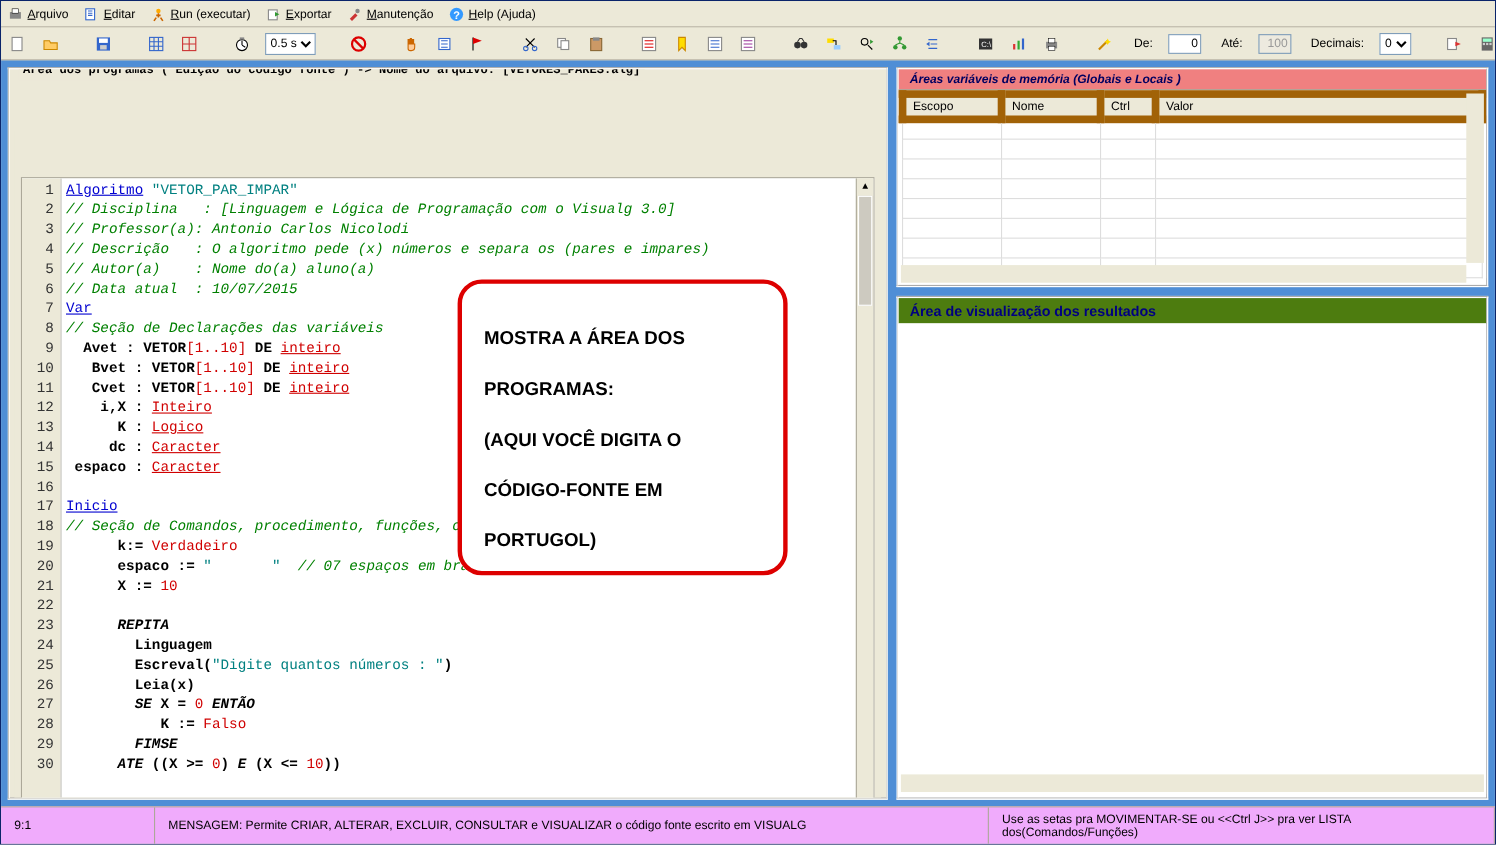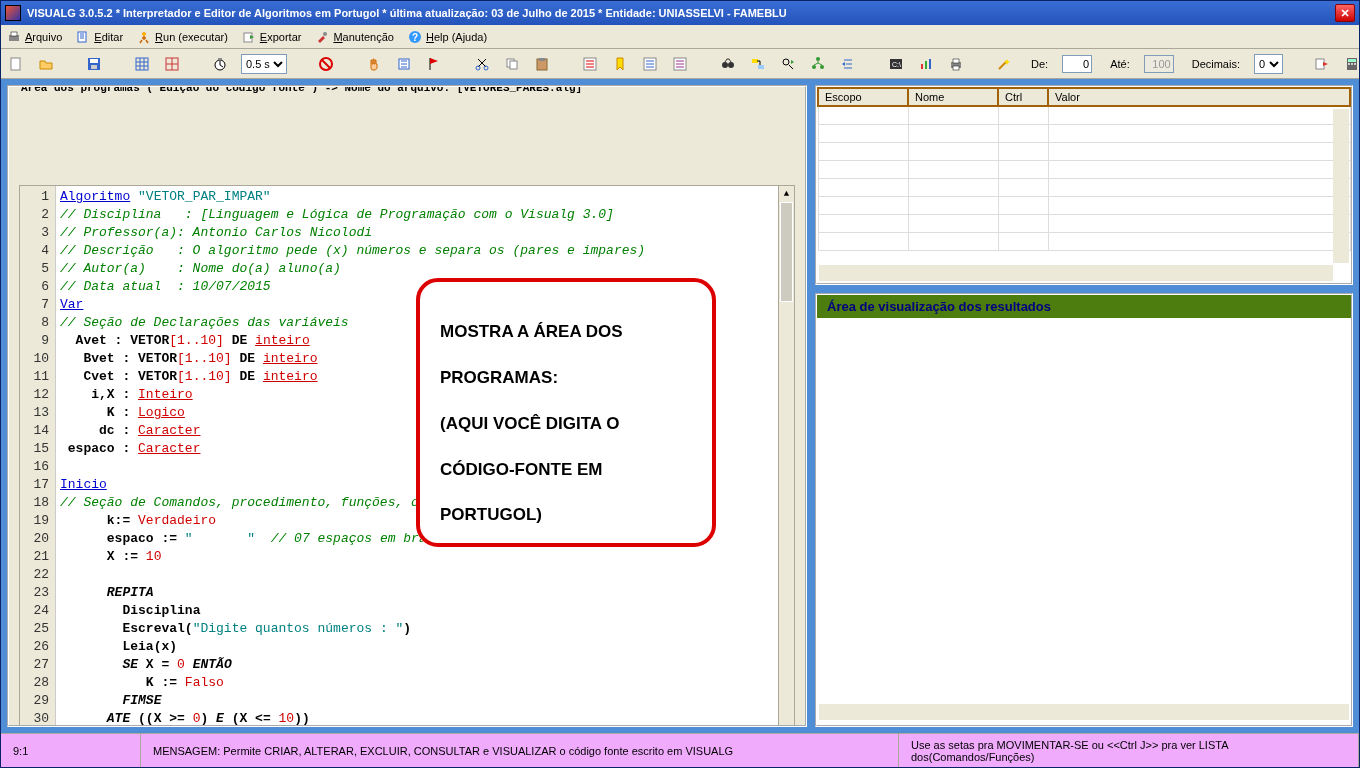--- a/index.html
+++ b/index.html
@@ -38,46 +38,41 @@
 .kw-black { color:#000; font-weight:bold; }
 .kw-red  { color:#d00000; }
 .kw-redu { color:#d00000; text-decoration:underline; }
 .cm-grn  { color:#008000; font-style:italic; }
 .str-teal{ color:#008080; }
 .num-red { color:#d00000; }
 .kw-i    { color:#000; font-style:italic; font-weight:bold;}
 .vars-panel { height: 200px; }
 .vars-header { background:#f08080; color:#000060; font-weight:bold; font-style:italic; padding:3px 10px; border-bottom:1px solid #aca899; }
 .vars-table { width:100%; border-collapse:collapse; font-size:11px; background:#fff; }
-.vars-table th { background:#ece9d8; border:2px solid #a16207; text-align:left; padding:2px 6px; font-weight:normal;}
+.vars-table th { background:#ece9d8; border:7px solid #a16207; text-align:left; padding:2px 6px; font-weight:normal;}
 .vars-table td { border:1px solid #ddd; height:18px; padding:2px 6px;}
 .vars-table tr:first-child td:first-child { background:#ffffe0; }
 .vars-scroll-v { position:absolute; right:2px; top:22px; bottom:20px; width:16px; background:#ece9d8;}
 .vars-scroll-h { position:absolute; left:2px; right:18px; bottom:2px; height:16px; background:#ece9d8;}
 .results-panel { flex:1; }
 .results-header { background:#4d7c0f; color:#000080; font-weight:bold; padding:4px 10px; font-size:13px;}
 .results-panel .panel-body{height:calc(100% - 26px); background:#fff; position:relative;}
 .results-hscroll{position:absolute; left:2px; right:2px; bottom:2px; height:16px; background:#ece9d8;}
 .statusbar { height:34px; background:#f0abfc; border-top:1px solid #aca899; display:flex; align-items:center; font-size:11px;}
 .statusbar .cell { height:100%; border-right:1px solid #aca899; display:flex; align-items:center; padding:0 12px;}
 .statusbar .cell.pos { width:140px; justify-content:flex-start;}
 .statusbar .cell.hint{ width:460px;}
 .statusbar .cell.msg { flex:1;}
 svg { display:block; }
 </style>
 </head>
 <body>
 
 <div class="window">
 
-  <div class="titlebar">
-    <span class="title-icon"></span>
-    <span class="title-text">VISUALG 3.0.5.2 * Interpretador e Editor de Algoritmos em Portugol * última atualização: 03 de Julho de 2015 * Entidade: UNIASSELVI - FAMEBLU</span>
-    <span class="close-btn">✕</span>
-  </div>
 
   <div class="menubar">
     <span class="menu-item">
       <span class="mi-icon">
           <svg width="14" height="14">
             <rect x="2" y="5" width="10" height="6" fill="#888"></rect>
             <rect x="4" y="2" width="6" height="4" fill="#fff" stroke="#000" stroke-width="0.5"></rect>
           </svg>
         </span>
       <span class="label">Arquivo</span>
@@ -400,21 +395,21 @@
      <span class="kw-black">dc :</span> <span class="kw-redu">Caracter</span>
  <span class="kw-black">espaco :</span> <span class="kw-redu">Caracter</span>
 
 <span class="kw-blue">Inicio</span>
 <span class="cm-grn">// Seção de Comandos, procedimento, funções, operadores, etc...</span>
       <span class="kw-black">k:=</span> <span class="kw-red">Verdadeiro</span>
       <span class="kw-black">espaco :=</span> <span class="str-teal">"       "</span>  <span class="cm-grn">// 07 espaços em branco.</span>
       <span class="kw-black">X :=</span> <span class="num-red">10</span>
 
       <span class="kw-i">REPITA</span>
-        <span class="kw-black">Disciplina</span>
+        <span class="kw-black">Linguagem</span>
         <span class="kw-black">Escreval</span><span class="kw-black">(</span><span class="str-teal">"Digite quantos números : "</span><span class="kw-black">)</span>
         <span class="kw-black">Leia</span><span class="kw-black">(x)</span>
         <span class="kw-i">SE</span> <span class="kw-black">X =</span> <span class="num-red">0</span> <span class="kw-i">ENTÃO</span>
            <span class="kw-black">K :=</span> <span class="kw-red">Falso</span>
         <span class="kw-i">FIMSE</span>
       <span class="kw-i">ATE</span> <span class="kw-black">((X &gt;=</span> <span class="num-red">0</span><span class="kw-black">)</span> <span class="kw-i">E</span> <span class="kw-black">(X &lt;=</span> <span class="num-red">10</span><span class="kw-black">))</span>
 <div class="callout" style="top:92px; left:360px; width:300px;">
 <span>MOSTRA A ÁREA DOS</span><br>
 <span>PROGRAMAS:</span><br>
 <span>(AQUI VOCÊ DIGITA O</span><br>
@@ -428,20 +423,21 @@
               
             </div>
           </div>
           
         </div>
       </div>
     </div>
 
     <div class="right-col">
       <div class="panel vars-panel" style="position:relative;">
+        <div class="vars-header">Áreas variáveis de memória (Globais e Locais )</div>
         <table class="vars-table">
           <tbody>
               <tr>
             <th style="width:90px">Escopo</th>
             <th style="width:90px">Nome</th>
             <th style="width:50px">Ctrl</th>
             <th>Valor</th>
           </tr>
           <tr>
                 <td></td>

